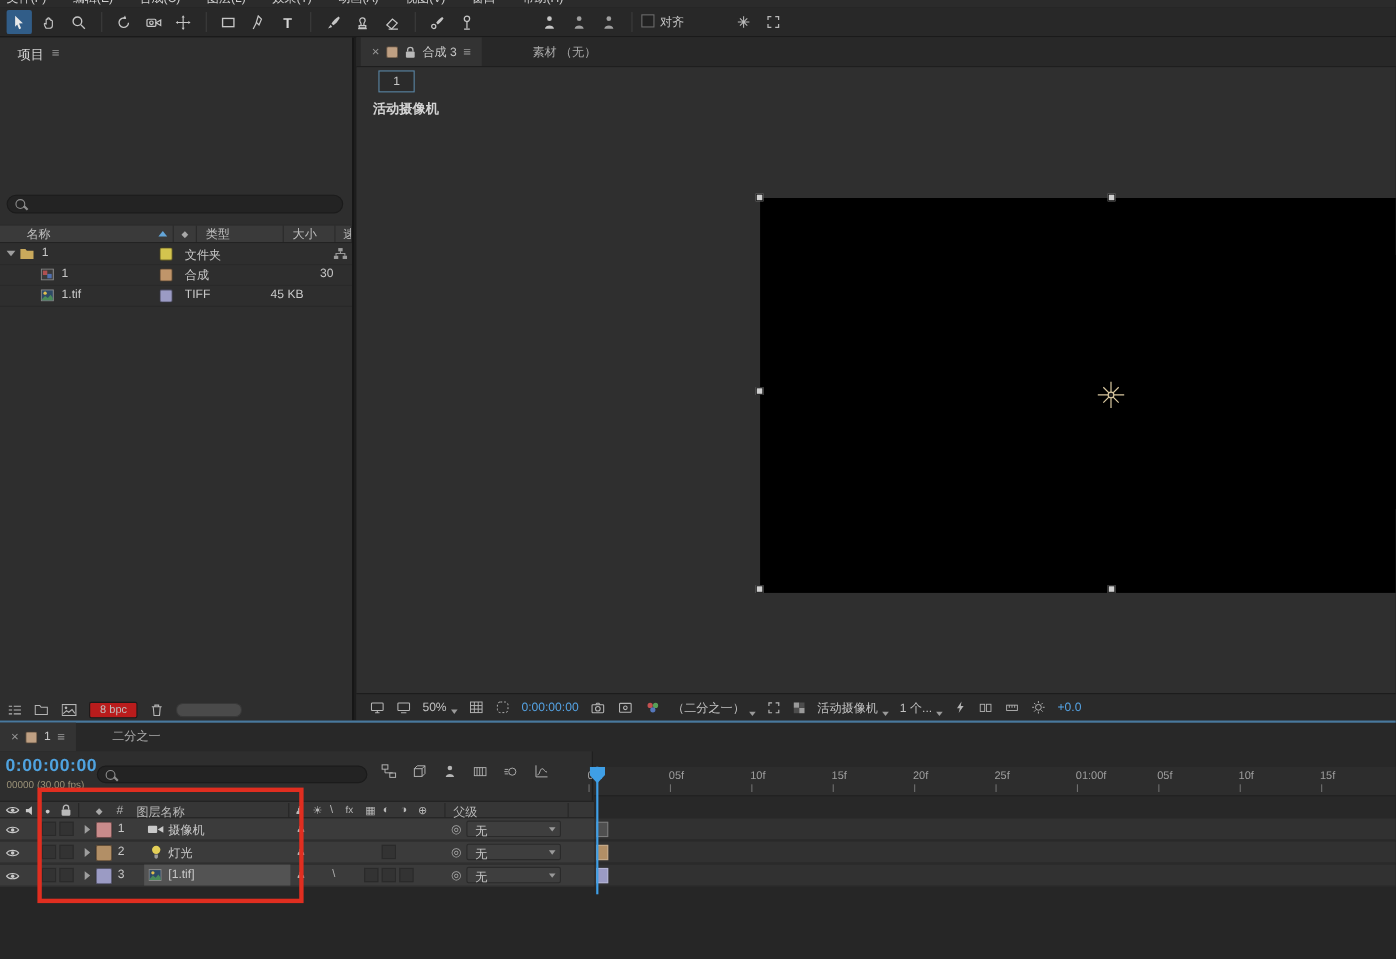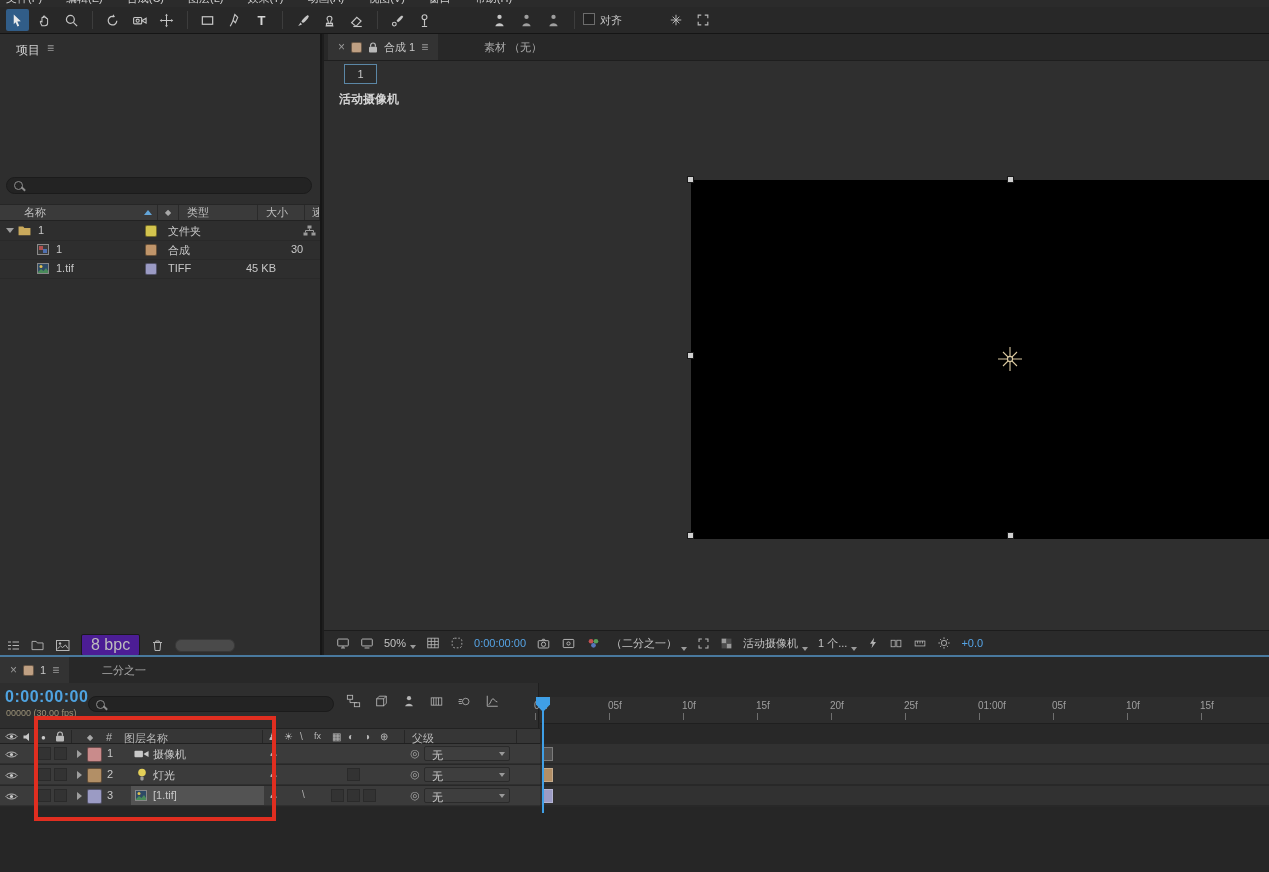--- a/index.html
+++ b/index.html
@@ -29,21 +29,21 @@
   .p-burger{position:absolute;left:47px;top:7px}
   .search{position:absolute;left:6px;top:143px;width:306px;height:17px;background:#232323;border:1px solid #1b1b1b;border-radius:9px;display:flex;align-items:center;padding-left:7px;box-sizing:border-box}
   .p-cols{position:absolute;left:0;top:170px;width:100%;height:17px;background:#3a3a3a;border-top:1px solid #262626;border-bottom:1px solid #222;display:flex;box-sizing:border-box;color:#bfbfbf}
   .p-col{border-right:1px solid #2a2a2a;box-sizing:border-box;display:flex;align-items:center}
   .sortup{width:0;height:0;border-left:4px solid transparent;border-right:4px solid transparent;border-bottom:5px solid #63a5d8;margin-left:auto;margin-right:5px}
   .p-row{position:absolute;left:0;width:100%;height:19px;border-bottom:1px solid #292929}
   .p-row span,.p-row i{position:absolute;font-style:normal}
   .tri-d{width:0;height:0;border-left:4px solid transparent;border-right:4px solid transparent;border-top:5px solid #9e9e9e;display:inline-block}
   .tri-r{width:0;height:0;border-top:4px solid transparent;border-bottom:4px solid transparent;border-left:5px solid #9e9e9e;display:inline-block}
   .p-foot{position:absolute;left:0;top:601px;width:100%;height:20px;display:flex;align-items:center;gap:11px;padding-left:7px;box-sizing:border-box}
-  .bpc{background:#4c1d95;border:1px solid #1a1a1a;border-radius:2px;padding:1px 9px;font-size:16px;color:#bdbdbd}
+  .bpc{background:#b91c1c;border:1px solid #1a1a1a;border-radius:2px;padding:1px 9px;font-size:10px;color:#bdbdbd}
   .pill{width:58px;height:11px;border-radius:6px;background:#4a4a4a;border:1px solid #383838}
   
   .viewer{position:absolute;left:324px;top:34px;width:945px;height:621px;background:#2f2f2f}
   .v-tabs{position:absolute;left:0;top:0;width:100%;height:26px;background:#282828;border-bottom:1px solid #1e1e1e}
   .v-tab-active{position:absolute;left:4px;top:0;height:26px;display:flex;align-items:center;gap:6px;padding:0 10px;background:#333}
   .v-tab2{position:absolute;left:150px;top:0;height:26px;display:flex;align-items:center;padding:0 10px;color:#aaa}
   .close-x{color:#9a9a9a;font-size:12px}
   .bcrumb{position:absolute;left:20px;top:30px;width:31px;height:18px;border:1px solid #5b87a6;background:#2b2b2b;display:flex;align-items:center;justify-content:center}
   .vlabel{position:absolute;left:15px;top:57px;font-weight:bold;font-size:12px;color:#d4d4d4}
   .comp{position:absolute;left:367px;top:146px;width:578px;height:359px;background:#000}
@@ -353,21 +353,21 @@
     <div class="v-tabs">
       <div class="v-tab-active">
         <span class="close-x">×</span>
         <i class="chip" style="width:9px;height:9px;background:#bfa083"></i>
         <span>
             <svg width="10" height="11" viewBox="0 0 10 11">
               <rect x="1" y="4.8" width="8" height="5.7" rx="1" fill="#b9b9b9"></rect>
               <path d="M2.6 4.8V3.4a2.4 2.4 0 0 1 4.8 0v1.4" fill="none" stroke="#b9b9b9" stroke-width="1.2"></path>
             </svg>
           </span>
-        <span>合成 1</span>
+        <span>合成 3</span>
         <span class="burger">≡</span>
       </div>
       <div class="v-tab2">
           <span>素材 （无）</span>
         </div>
     </div>
 
     <div class="bcrumb">
         <span>1</span>
       </div>

